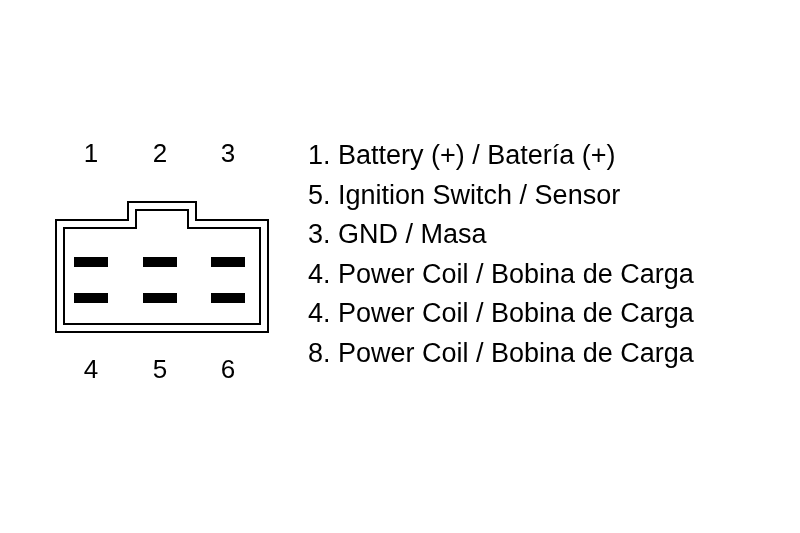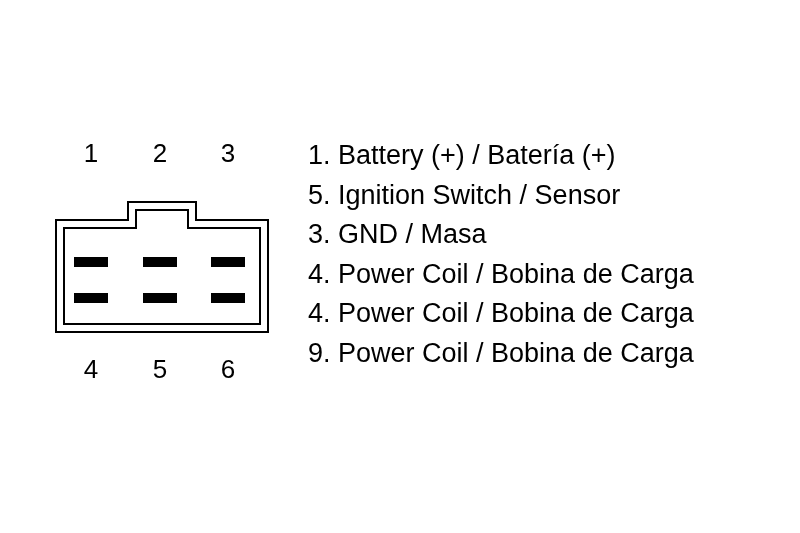--- a/index.html
+++ b/index.html
@@ -69,16 +69,16 @@
   <span class="pin-label" style="left:91px;  top:354px;">4</span>
   <span class="pin-label" style="left:160px; top:354px;">5</span>
   <span class="pin-label" style="left:228px; top:354px;">6</span>
 
   <div class="legend">
     <div class="legend-item">1. Battery (+) / Batería (+)</div>
     <div class="legend-item">5. Ignition Switch / Sensor</div>
     <div class="legend-item">3. GND / Masa</div>
     <div class="legend-item">4. Power Coil / Bobina de Carga</div>
     <div class="legend-item">4. Power Coil / Bobina de Carga</div>
-    <div class="legend-item">9. Power Coil / Bobina de Carga</div>
+    <div class="legend-item">8. Power Coil / Bobina de Carga</div>
   </div>
 
 </div>
 
 </body></html>

